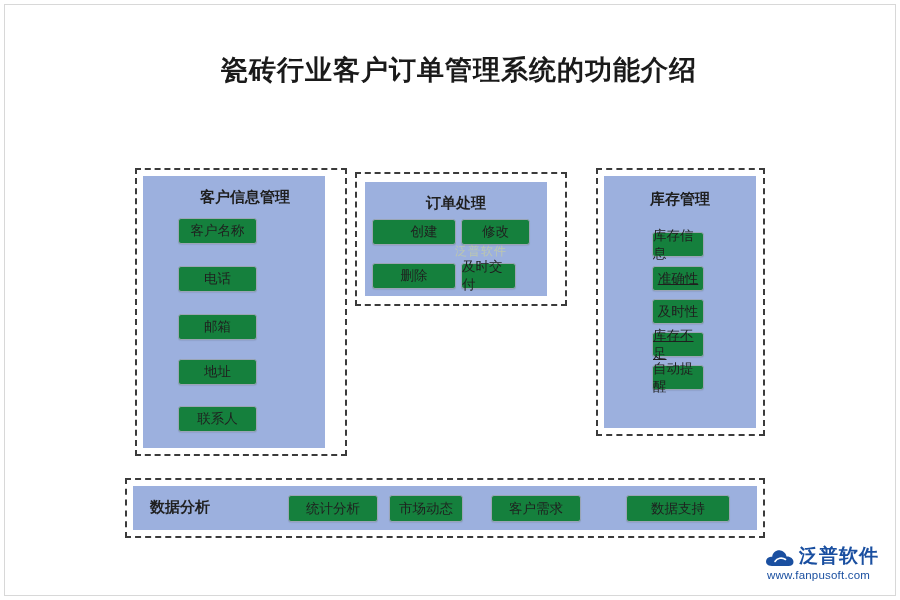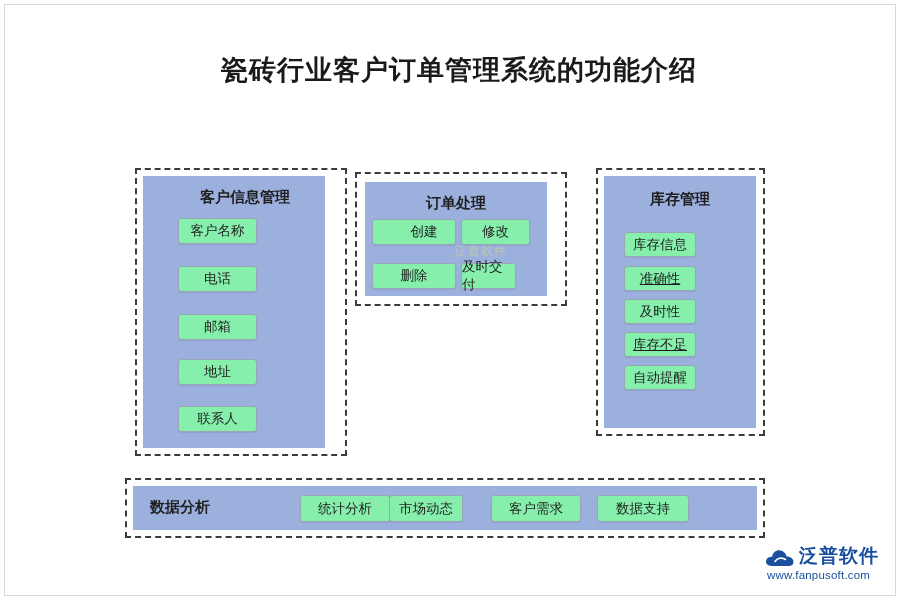--- a/index.html
+++ b/index.html
@@ -52,21 +52,21 @@
   .panel-title {
     position: absolute;
     width: 100%;
     text-align: center;
     font-size: 15px;
     font-weight: bold;
     color: #1f1f1f;
   }
   .chip {
     position: absolute;
-    background: #86efac;
+    background: #15803d;
     border: 1px solid #9aa5b5;
     border-radius: 3px;
     font-size: 13.5px;
     color: #1f1f1f;
     display: flex;
     align-items: center;
     justify-content: center;
     box-sizing: border-box;
     box-shadow: 0 1px 1px rgba(0,0,0,0.08);
   }
@@ -80,21 +80,21 @@
   
   #dash-order { left: 355px; top: 172px; width: 212px; height: 134px; }
   #panel-order { left: 365px; top: 182px; width: 182px; height: 114px; }
   #title-order { left: 365px; top: 194px; width: 182px; }
   .ord-chip { height: 26px; }
 
   
   #dash-inventory { left: 596px; top: 168px; width: 169px; height: 268px; }
   #panel-inventory { left: 604px; top: 176px; width: 152px; height: 252px; }
   #title-inventory { left: 604px; top: 190px; width: 152px; }
-  .inv-chip { left: 624px; width: 72px; height: 25px; }
+  .inv-chip { left: 652px; width: 52px; height: 25px; }
 
   
   #dash-data { left: 125px; top: 478px; width: 640px; height: 60px; }
   #panel-data { left: 133px; top: 486px; width: 624px; height: 44px; }
   #title-data { left: 150px; top: 498px; width: 120px; text-align: left; }
   .data-chip { top: 495px; height: 27px; }
 
   
   .watermark {
     position: absolute;
@@ -174,24 +174,24 @@
 <div class="chip inv-chip" style="top:232px;">库存信息</div>
 <div class="chip inv-chip" style="top:266px;text-decoration:underline;">准确性</div>
 <div class="chip inv-chip" style="top:299px;">及时性</div>
 <div class="chip inv-chip" style="top:332px;text-decoration:underline;">库存不足</div>
 <div class="chip inv-chip" style="top:365px;">自动提醒</div>
 
 <div class="dash" id="dash-data"></div>
 <div class="panel" id="panel-data"></div>
 <div class="panel-title" id="title-data">数据分析</div>
 
-<div class="chip data-chip" style="left:288px; width:90px;margin-left:12px;">统计分析</div>
+<div class="chip data-chip" style="left:288px; width:90px;">统计分析</div>
 <div class="chip data-chip" style="left:389px; width:74px;">市场动态</div>
 <div class="chip data-chip" style="left:491px; width:90px;">客户需求</div>
-<div class="chip data-chip" style="left:597px; width:92px;">数据支持</div>
+<div class="chip data-chip" style="left:626px; width:104px;">数据支持</div>
 
 <div class="brand">
   <svg class="brand-mark" viewBox="0 0 30 28">
     <path d="M7 21 C2 21 0 17.5 1.5 14.5 C2.6 12.2 5.2 11.4 7.2 11.8 C7.6 7.6 11.3 4.8 15.4 5.4 C18.8 5.9 21.2 8.6 21.5 11.6 C25.3 11.3 28.5 13.8 28.5 17 C28.5 19.6 26.4 21 23.6 21 Z" fill="#1a4fa0"></path>
     <path d="M10 16.5 C12 13 17 12 20.5 14.5" stroke="#ffffff" stroke-width="1.6" fill="none" stroke-linecap="round"></path>
   </svg>
   <div class="brand-name">泛普软件</div>
   <div class="brand-url">www.fanpusoft.com</div>
 </div>
 

